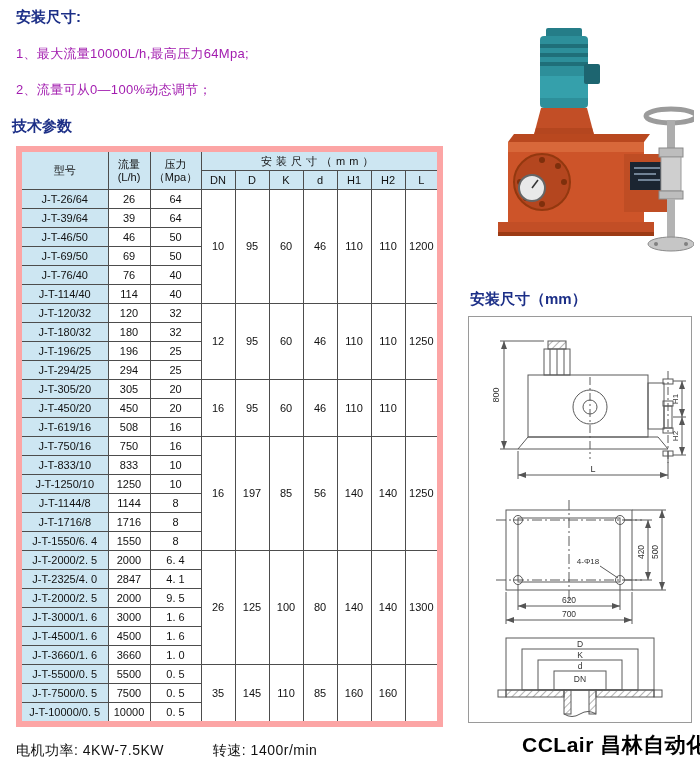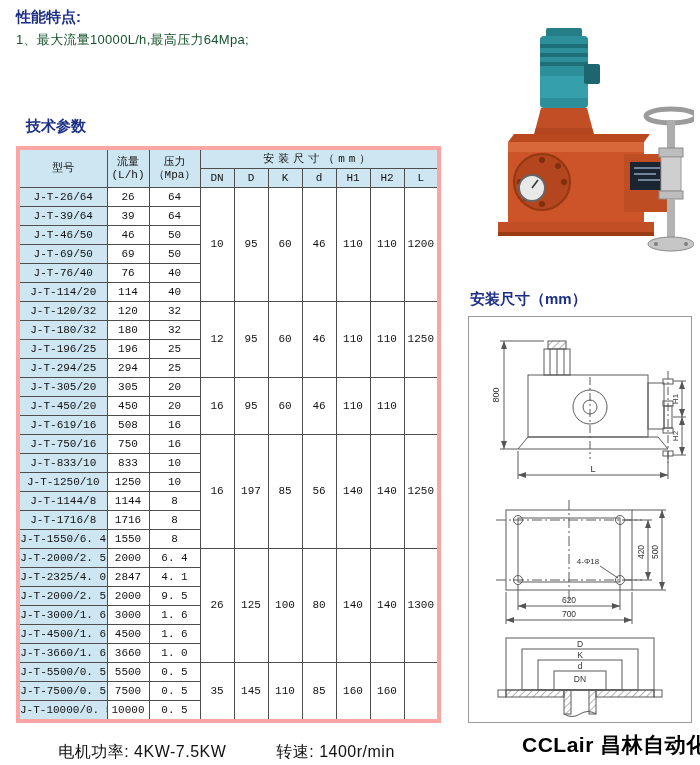--- a/index.html
+++ b/index.html
@@ -2,39 +2,39 @@
 <html><head>
 <meta charset="utf-8">
 <style>
   html,body{margin:0;padding:0;}
   body{
     width:700px;height:765px;position:relative;background:#ffffff;
     font-family:"Liberation Sans","DejaVu Sans",sans-serif;color:#1a1a1a;overflow:hidden;
   }
   .blue-title{color:#1c2f87;font-weight:bold;font-size:15px;}
   .features{position:absolute;left:16px;top:8px;width:440px;}
-  .feature-item{font-size:13px;color:#14532d;margin-top:4px;letter-spacing:.3px;}
-  .tech-title{position:absolute;left:26px;top:117px;}
+  .feature-item{font-size:13px;color:#a21caf;margin-top:18px;letter-spacing:.3px;}
+  .tech-title{position:absolute;left:12px;top:117px;}
 
   table.param{
     position:absolute;left:16px;top:146px;width:421px;
     border-collapse:collapse;table-layout:fixed;font-size:11px;color:#111;
   }
   table.param th,table.param td{
     border:1px solid #4d4d4d;padding:0;text-align:center;
     height:18px;line-height:13px;font-weight:normal;overflow:hidden;white-space:nowrap;
   }
-  table.param{border:4px solid #fca5a5;font-family:Liberation Mono, monospace;}
+  table.param{border:6px solid #fca5a5;}
   table.param th{background:#cde6f2;}
   th.install-head{letter-spacing:4px;}
   td.model-cell{background:#cde6f2;text-align:left;padding-left:8px;margin-left:23px;}
   td.num{background:#ffffff;}
   .tbl-footer{
-    position:absolute;left:16px;top:742px;width:421px;text-align:center;
-    font-size:16px;color:#111;letter-spacing:.5px;
+    position:absolute;left:16px;top:742px;width:421px;text-align:left;
+    font-size:14px;color:#111;letter-spacing:.5px;
   }
   .tbl-footer .sep{display:inline-block;width:40px;}
 
   .photo-wrap{position:absolute;left:468px;top:20px;width:226px;height:262px;}
   .install-title{position:absolute;left:470px;top:290px;}
   .drawings-box{
     position:absolute;left:468px;top:316px;width:222px;height:405px;
     border:1px solid #9a9a9a;display:flex;flex-direction:column;align-items:center;
   }
   .logo{
@@ -52,22 +52,23 @@
     <marker id="arr" markerWidth="9" markerHeight="8" refX="8" refY="3" orient="auto-start-reverse" markerUnits="userSpaceOnUse">
       <path d="M0,0 L8,3 L0,6 z" fill="#555"></path>
     </marker>
     <pattern id="hatch" width="5" height="5" patternTransform="rotate(45)" patternUnits="userSpaceOnUse">
       <line x1="0" y1="0" x2="0" y2="5" stroke="#6a6a6a" stroke-width="1"></line>
     </pattern>
   </defs>
 </svg>
 
 <div class="features">
-  <div class="blue-title">性能特点:</div>
+  <div class="blue-title">安装尺寸:</div>
   <div class="feature-item">1、最大流量10000L/h,最高压力64Mpa;</div>
+  <div class="feature-item">2、流量可从0—100%动态调节；</div>
 </div>
 
 <div class="blue-title tech-title">技术参数</div>
 
 <table class="param">
   <colgroup>
     <col style="width:89px">
       <col style="width:42px">
       <col style="width:51px">
     <col style="width:34px">
@@ -122,21 +123,21 @@
         <td class="model-cell">J-T-69/50</td>
         <td class="num">69</td>
         <td class="num">50</td>
       </tr>
       <tr>
         <td class="model-cell">J-T-76/40</td>
         <td class="num">76</td>
         <td class="num">40</td>
       </tr>
       <tr>
-        <td class="model-cell">J-T-114/20</td>
+        <td class="model-cell">J-T-114/40</td>
         <td class="num">114</td>
         <td class="num">40</td>
       </tr>
       <tr>
         <td class="model-cell">J-T-120/32</td>
         <td class="num">120</td>
         <td class="num">32</td>
         <td class="num" rowspan="4">12</td>
         <td class="num" rowspan="4">95</td>
         <td class="num" rowspan="4">60</td>

